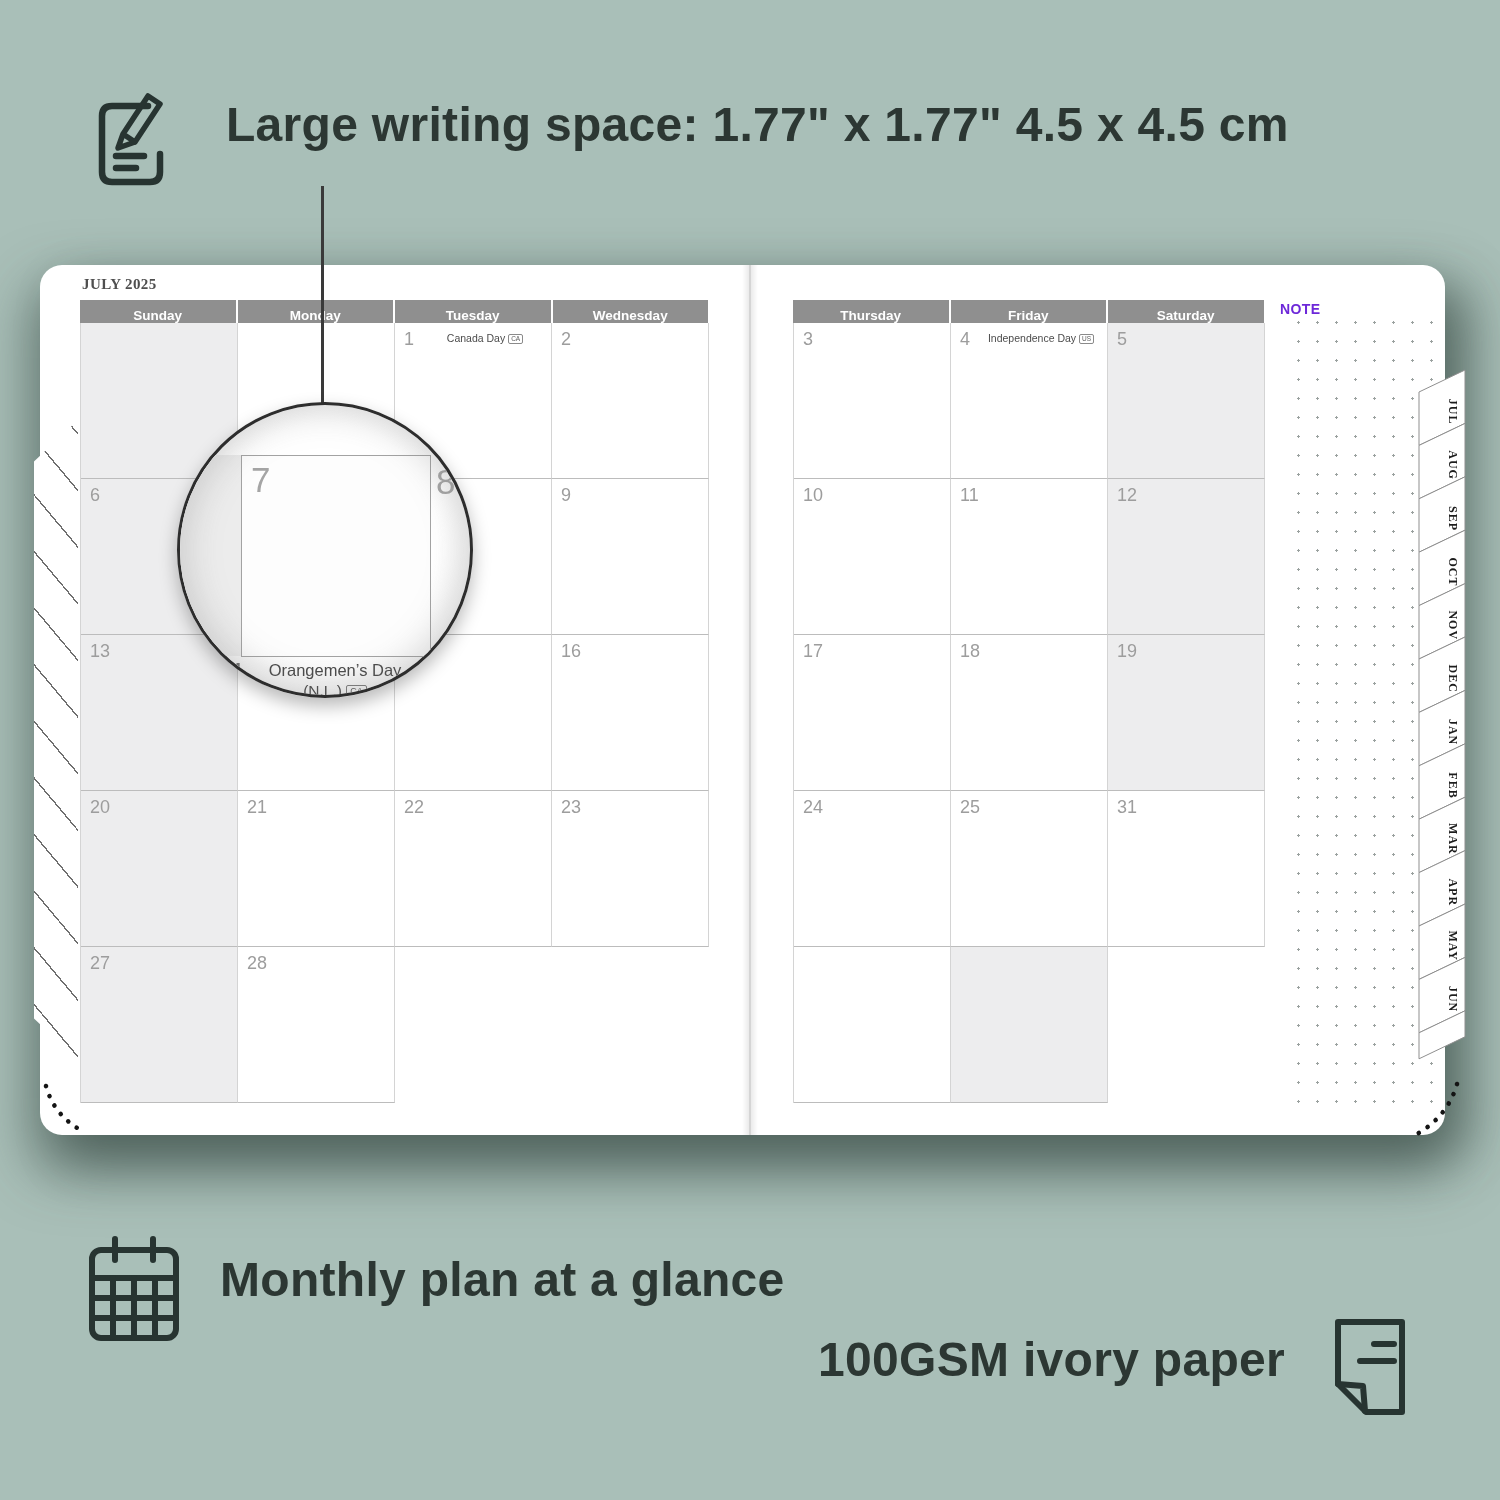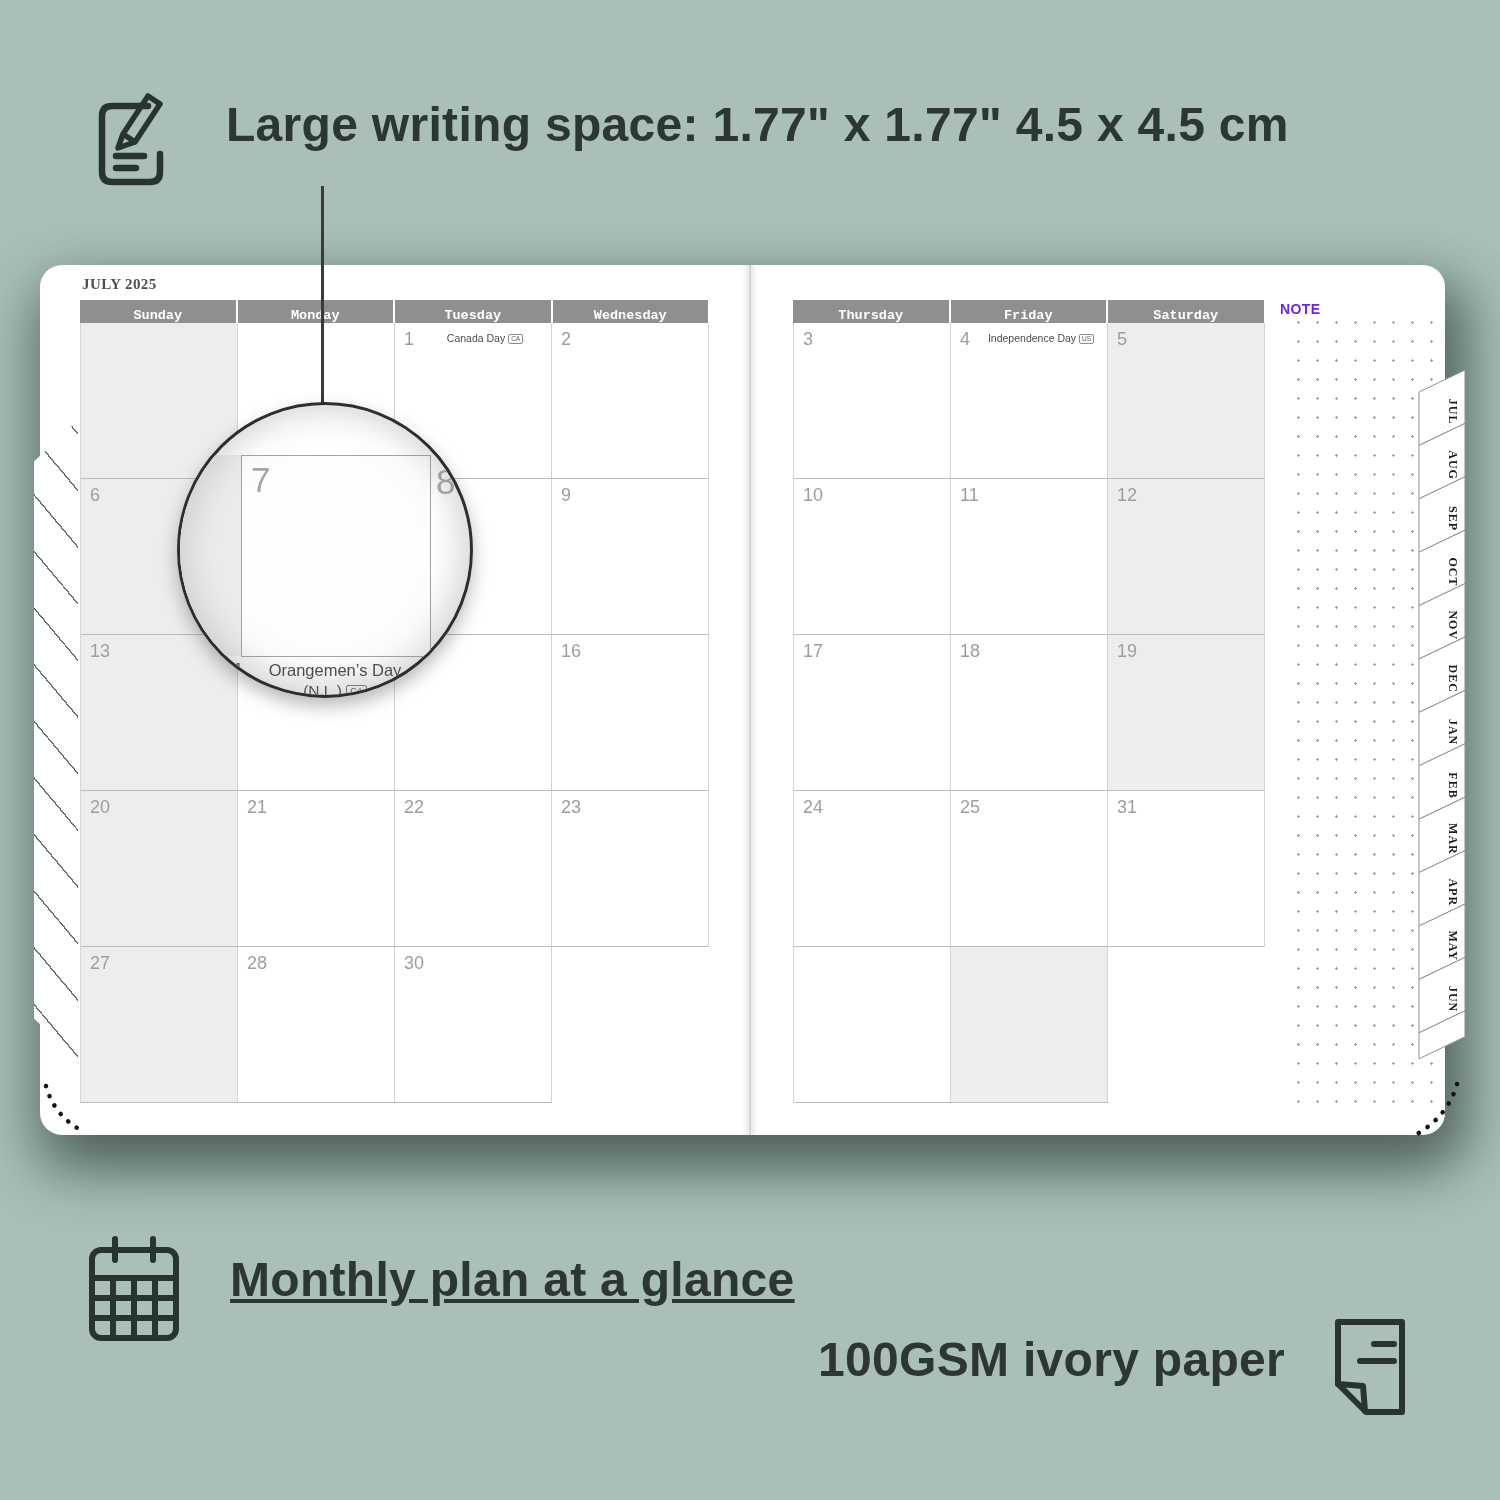--- a/index.html
+++ b/index.html
@@ -28,21 +28,21 @@
   }
   .spine{left:702px;top:0;width:16px;height:100%;
     background:linear-gradient(90deg,transparent,rgba(0,0,0,.08) 42%,rgba(0,0,0,.22) 50%,rgba(0,0,0,.08) 58%,transparent);}
   .month-title{left:42px;top:11px;font-size:15px;font-weight:bold;color:#4f4f4f;letter-spacing:.4px;font-family:Liberation Serif, serif;}
   .note-label{left:1240px;top:36px;font-size:14px;font-weight:bold;color:#6d28d9;letter-spacing:.4px;z-index:3;}
   .dotgrid{left:1243px;top:40px;width:156px;height:800px;
     background-image:radial-gradient(circle,#9aa19f 1.15px,transparent 1.3px);
     background-size:19px 19px;background-position:6px 8px;}
 
   
-  .wk-header{top:35px;height:30px;display:flex;gap:2px;font-family:Liberation Mono, monospace;}
+  .wk-header{top:35px;height:30px;display:flex;gap:2px;}
   .wk-header .hcell{width:155.5px;background:#8f8f8f;color:#ffffff;font-size:13.5px;font-weight:bold;
     display:flex;align-items:center;justify-content:center;}
 
   
   .grid{top:58px;display:grid;border-left:1px solid #d4d4d4;}
   .grid-left{left:40px;grid-template-columns:repeat(4,157px);grid-auto-rows:156px;}
   .grid-right{left:753px;grid-template-columns:repeat(3,157px);grid-auto-rows:156px;}
   .cell{position:relative;border-right:1px solid #d4d4d4;border-bottom:1.5px solid #bcbcbc;background:#ffffff;}
   .cell.shade{background:#ededee;}
   .daynum{position:absolute;left:9px;top:6px;font-size:18px;color:#9d9d9d;}
@@ -163,23 +163,20 @@
         <span class="daynum">22</span>
       </div>
       <div class="cell">
         <span class="daynum">23</span>
       </div>
       <div class="cell shade">
         <span class="daynum">27</span>
       </div>
       <div class="cell">
         <span class="daynum">28</span>
-      </div>
-      <div class="cell">
-        <span class="daynum">30</span>
       </div>
     </div>
   <div class="abs grid grid-right" id="grid-right">
       <div class="cell">
         <span class="daynum">3</span>
       </div>
       <div class="cell">
         <span class="daynum">4</span>
         <div class="holiday">Independence Day <span class="badge">US</span></div>
       </div>
@@ -274,21 +271,21 @@
 </div>
 
 <div class="abs" style="left:85px;top:1233px;">
   <svg class="icon-svg" width="98" height="112" viewBox="0 0 98 112" style="stroke-width:6;">
     <rect x="7" y="17" width="84" height="88" rx="9"></rect>
     <path d="M 30 6 V 27 M 68 6 V 27"></path>
     <path d="M 7 45 H 91 M 7 65 H 91 M 7 85 H 91"></path>
     <path d="M 28 45 V 105 M 49 45 V 105 M 70 45 V 105"></path>
   </svg>
 </div>
-<div class="abs feature-label" style="left:230px;top:1252px;text-decoration:underline;">Monthly plan at a glance</div>
+<div class="abs feature-label" style="left:220px;top:1252px;">Monthly plan at a glance</div>
 
 <div class="abs feature-label" style="left:0;top:1332px;width:1285px;text-align:right;">100GSM ivory paper</div>
 <div class="abs" style="left:1322px;top:1316px;">
   <svg class="icon-svg" width="92" height="104" viewBox="0 0 92 104" style="stroke-width:6;">
     <path d="M 16 6 H 80 V 96 H 44 L 16 68 Z"></path>
     <path d="M 16 68 L 41 70 L 43 95"></path>
     <path d="M 52 28 H 72 M 38 45 H 72"></path>
   </svg>
 </div>
 

